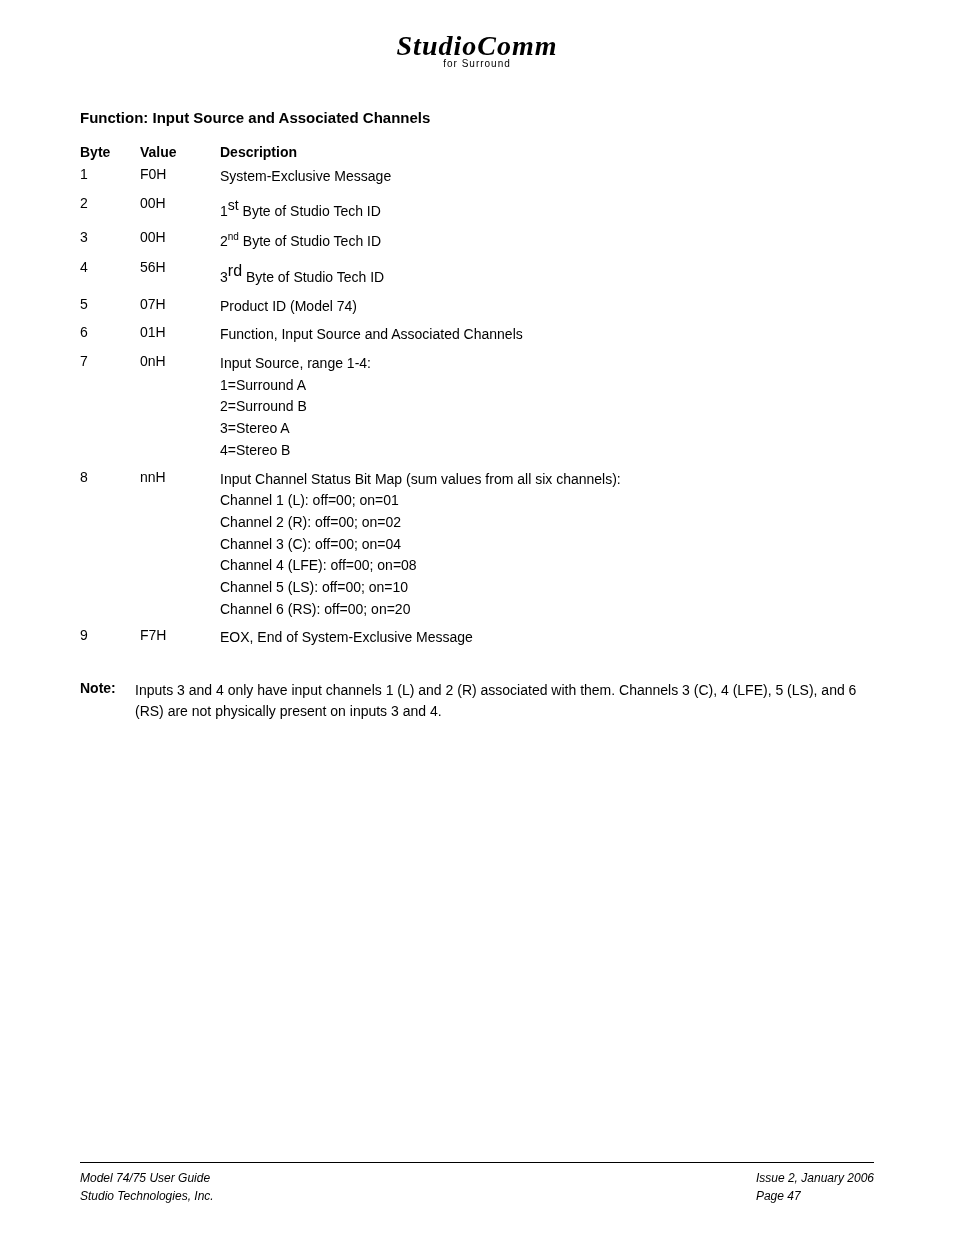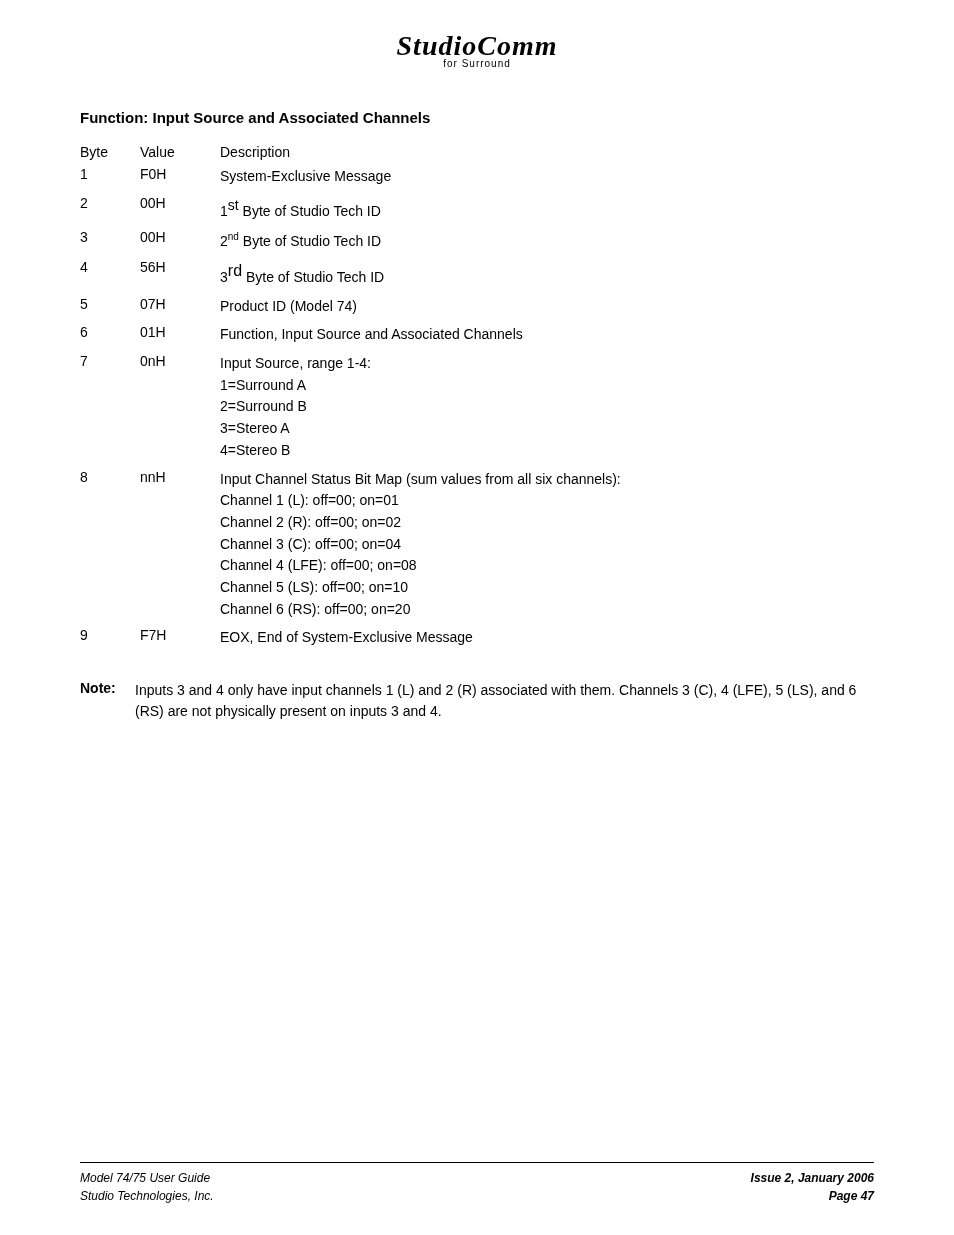--- a/index.html
+++ b/index.html
@@ -68,21 +68,21 @@
     }
 
     
     .data-table {
       width: 100%;
       border-collapse: collapse;
     }
 
     .data-table th {
       text-align: left;
-      font-weight: normal;
+      font-weight: bold;
       padding: 2px 0;
       vertical-align: top;
     }
 
     .data-table td {
       text-align: left;
       padding: 3px 0;
       vertical-align: top;
     }
 
@@ -119,23 +119,21 @@
 
     .footer-left {
       font-style: italic;
       font-size: 12px;
       line-height: 1.5;
     }
 
     .footer-right {
       font-style: italic;
       font-size: 12px;
-      text-align: right;
       line-height: 1.5;
-      font-weight: bold;
     }
   </style>
 </head>
 <body>
 
 <div class="page">
 
   <div class="header">
     <div class="header-line"></div>
     <div class="header-logo">

